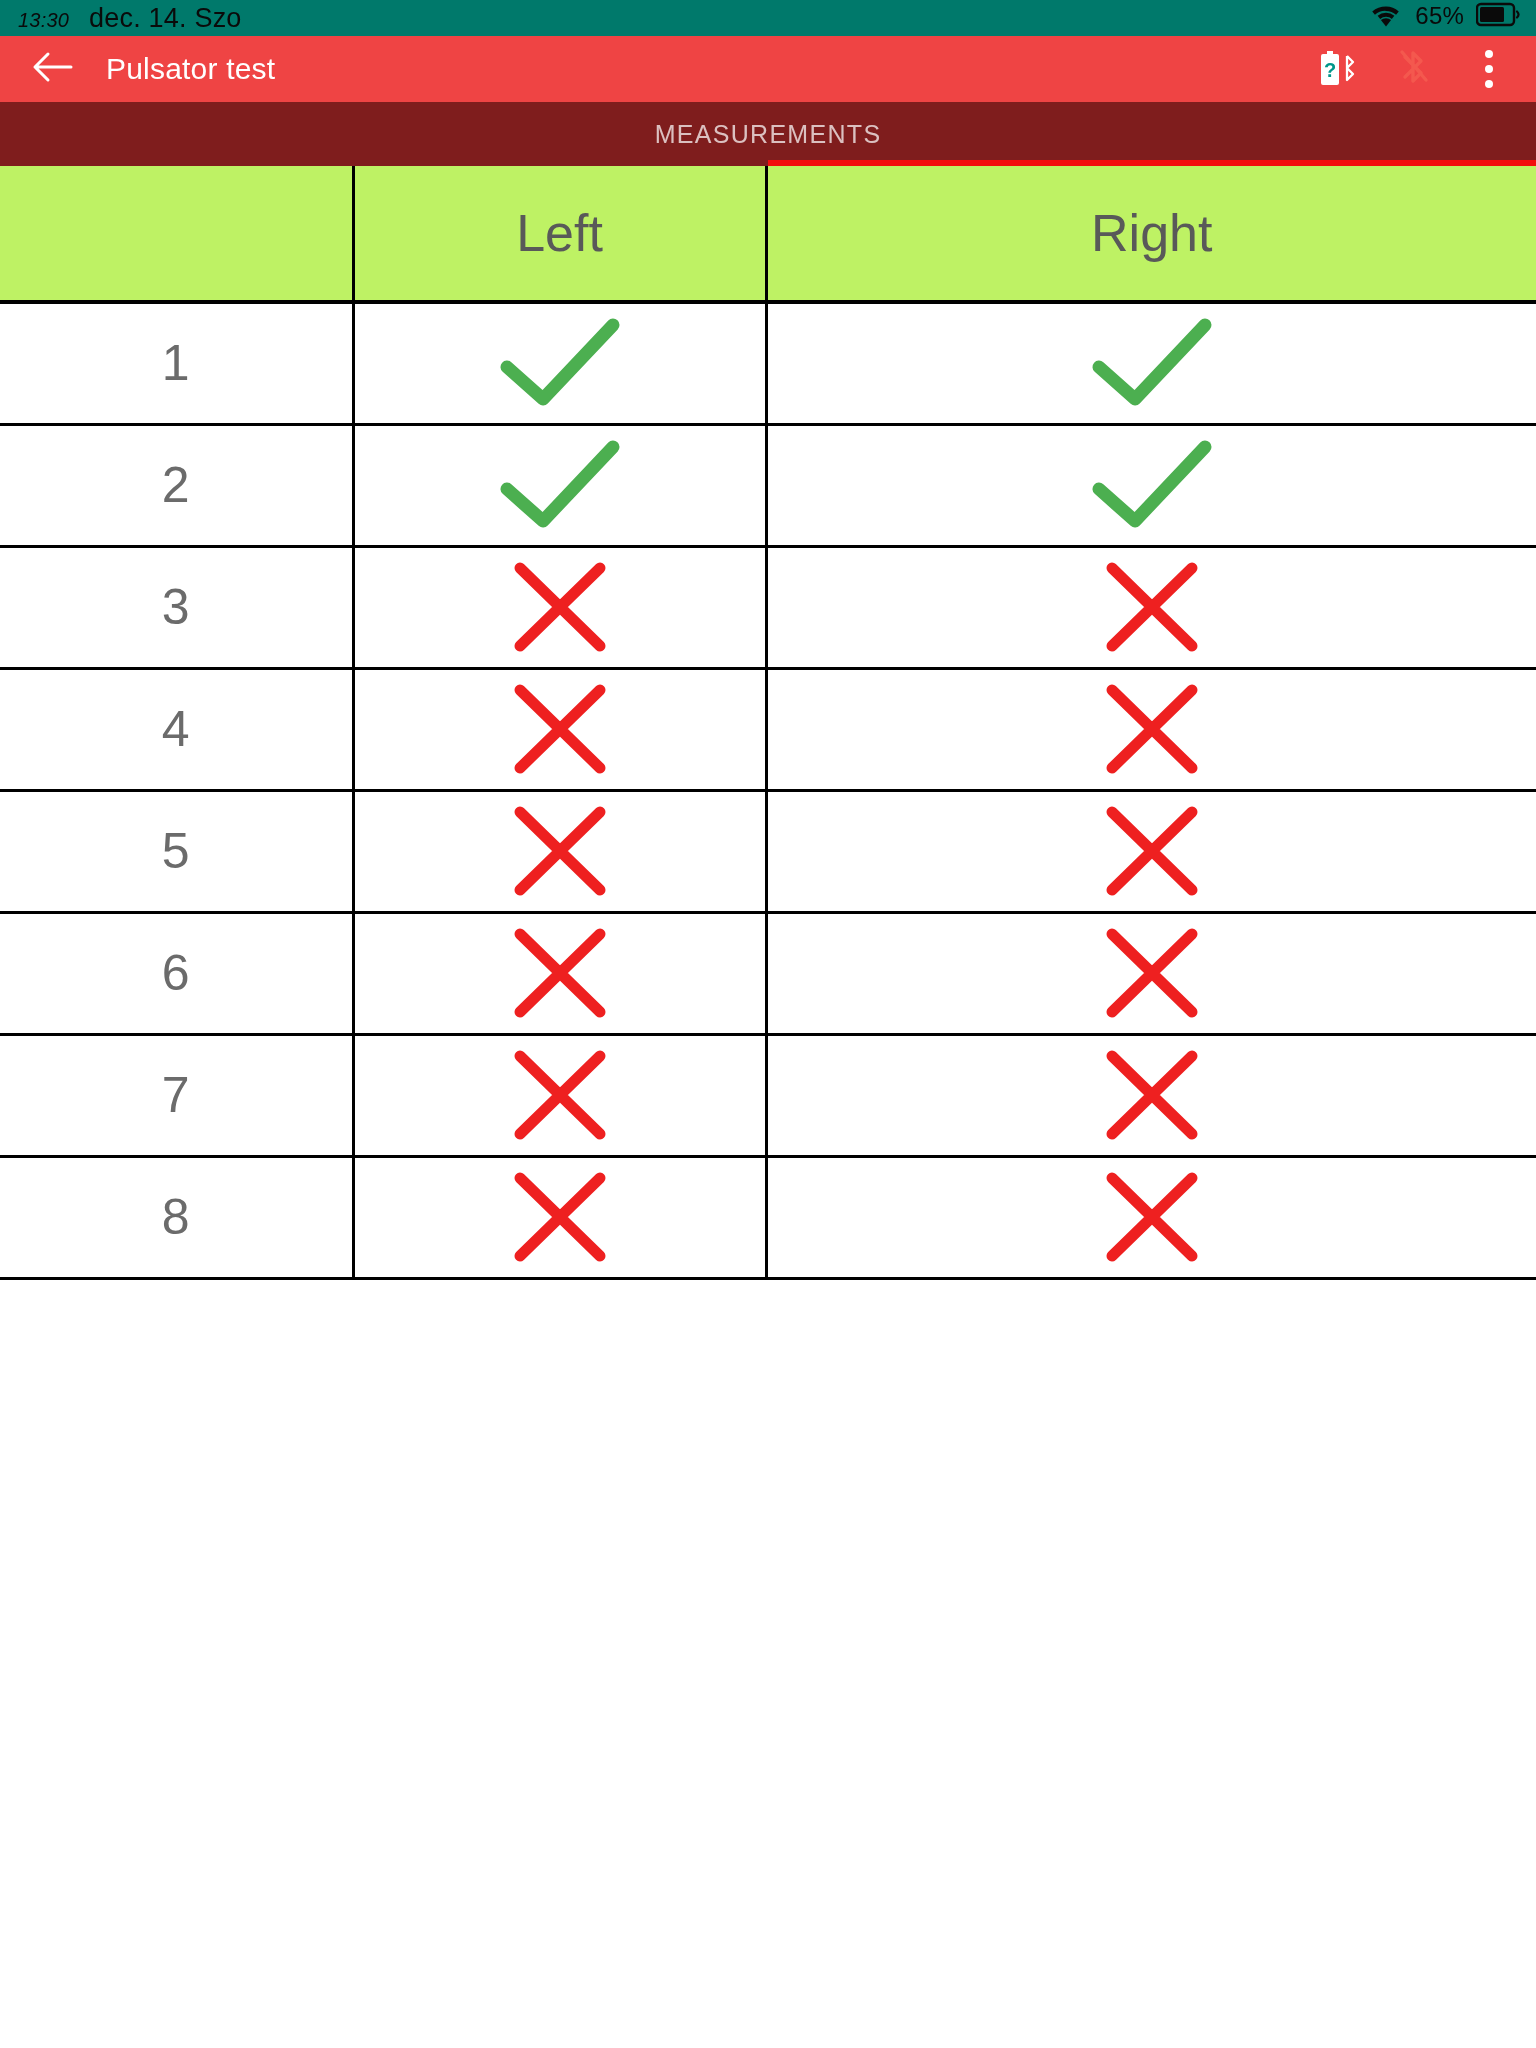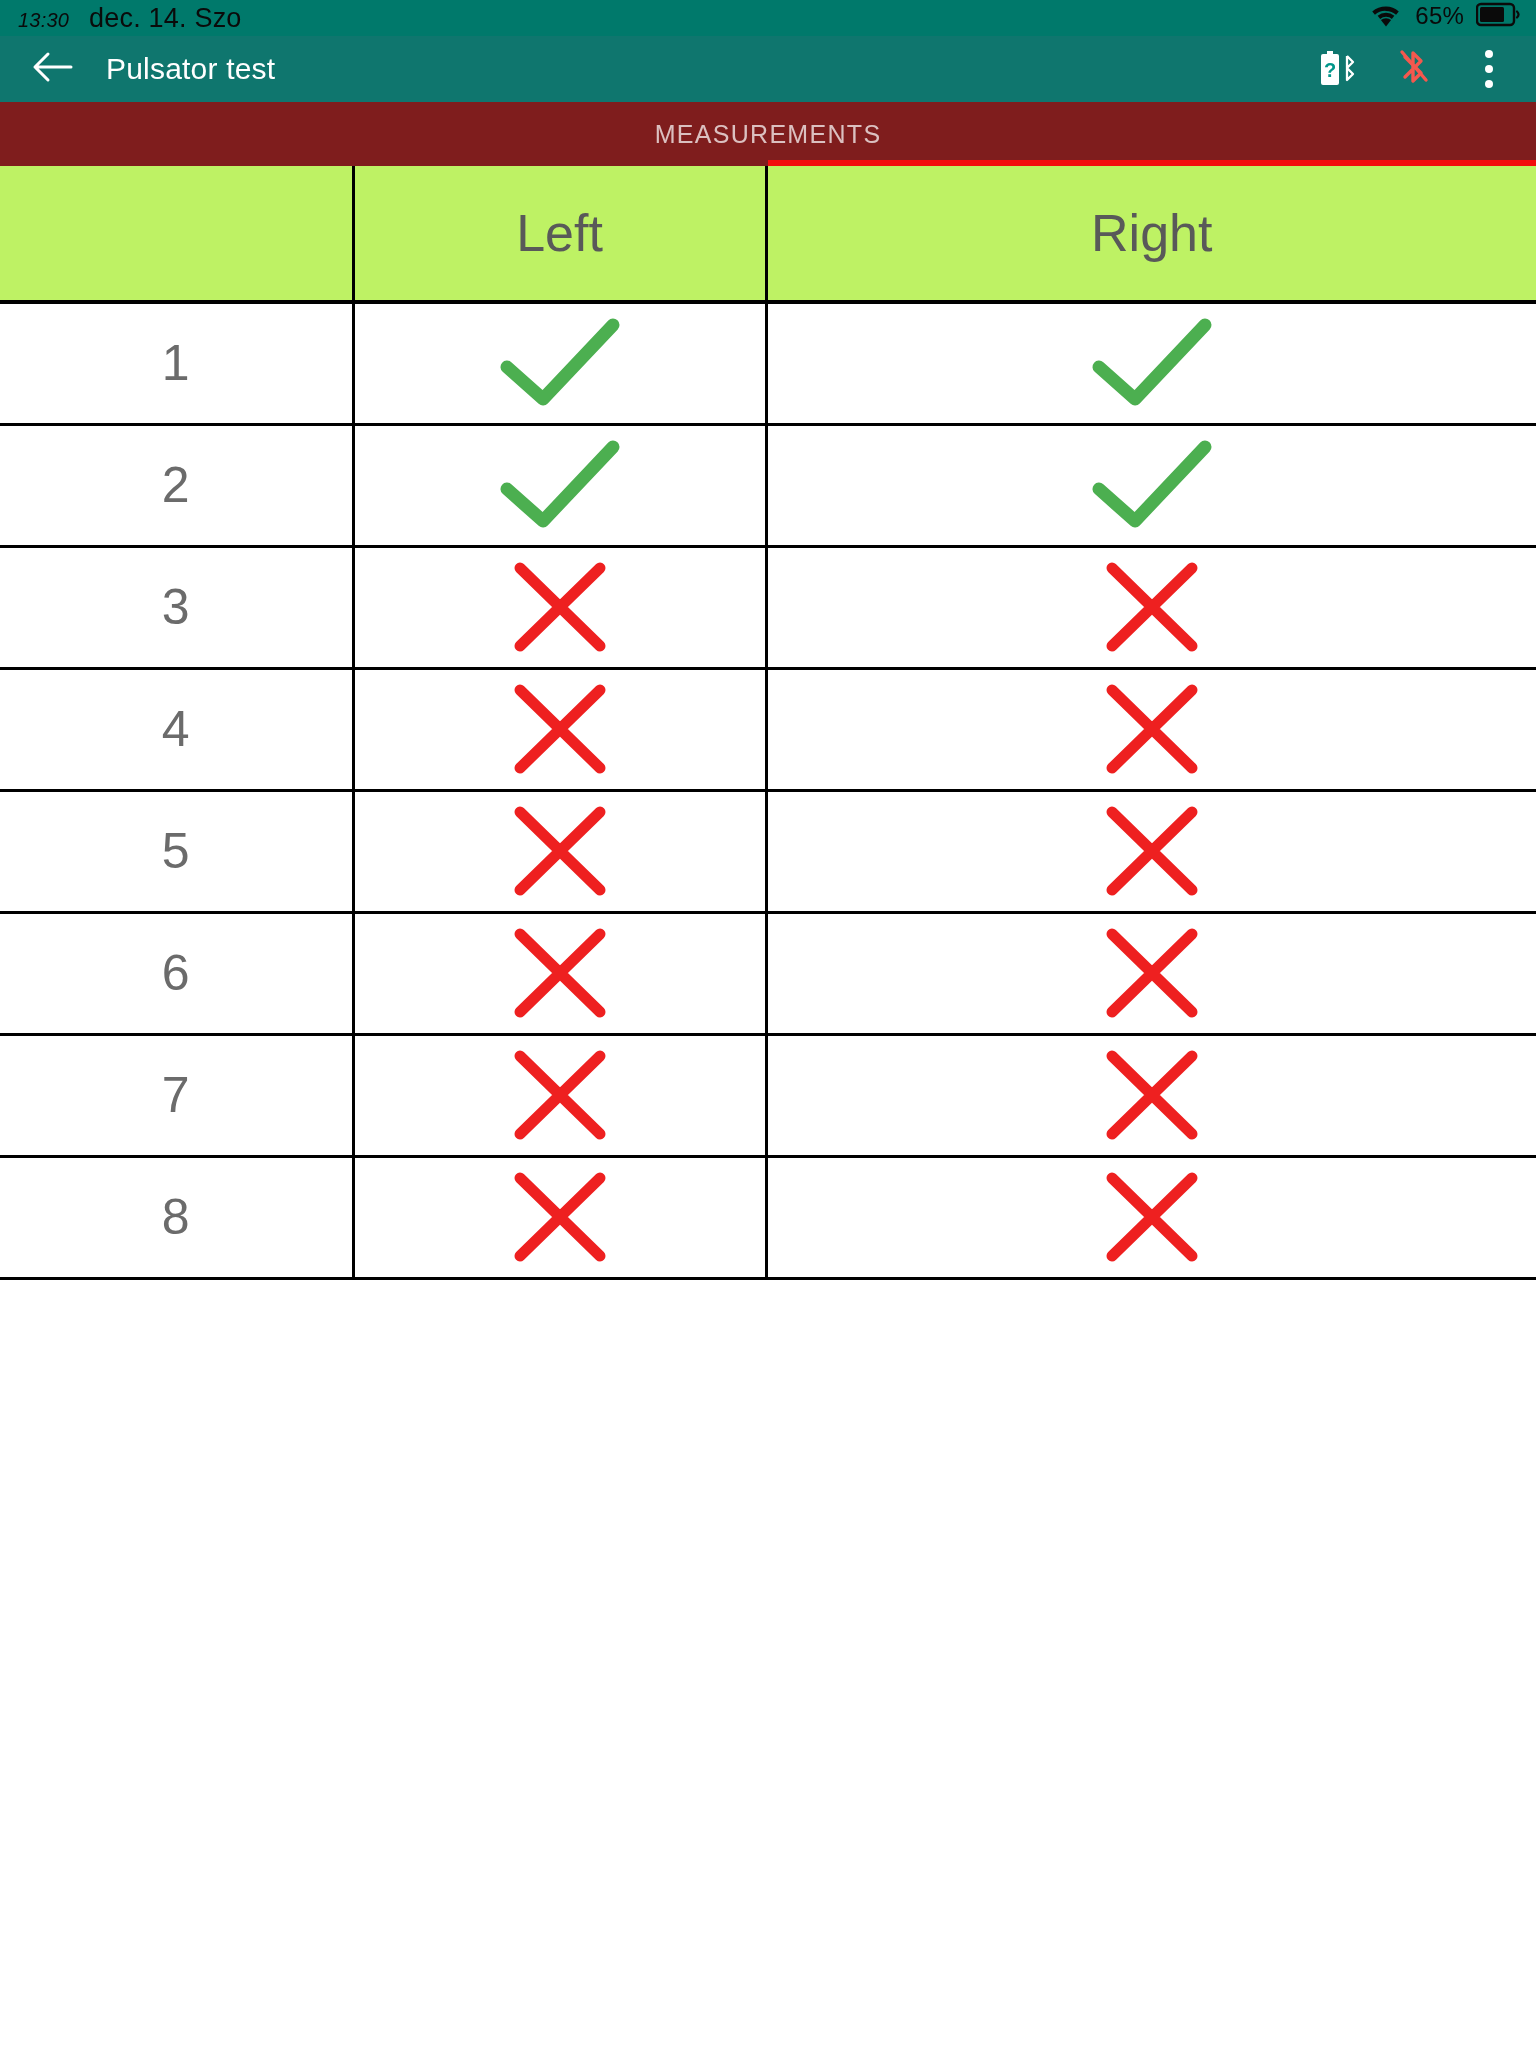--- a/index.html
+++ b/index.html
@@ -27,21 +27,21 @@
   .status-date { font-size: 27px; color: #0a0a0a; }
   .status-spacer { flex: 1 1 auto; }
   .status-right { display: flex; align-items: flex-start; gap: 12px; }
   .wifi-ico { display: block; }
   .status-batt-pct { font-size: 24px; color: #0a0a0a; }
   .batt-ico { display: block; }
 
   
   .appbar {
     height: 66px;
-    background: #0f766e;
+    background: #ef4444;
     display: flex;
     align-items: center;
     padding: 0 22px 0 24px;
   }
   .back-btn {
     width: 56px; height: 56px;
     display: flex; align-items: center; justify-content: center;
     cursor: pointer;
   }
   .appbar-title {

